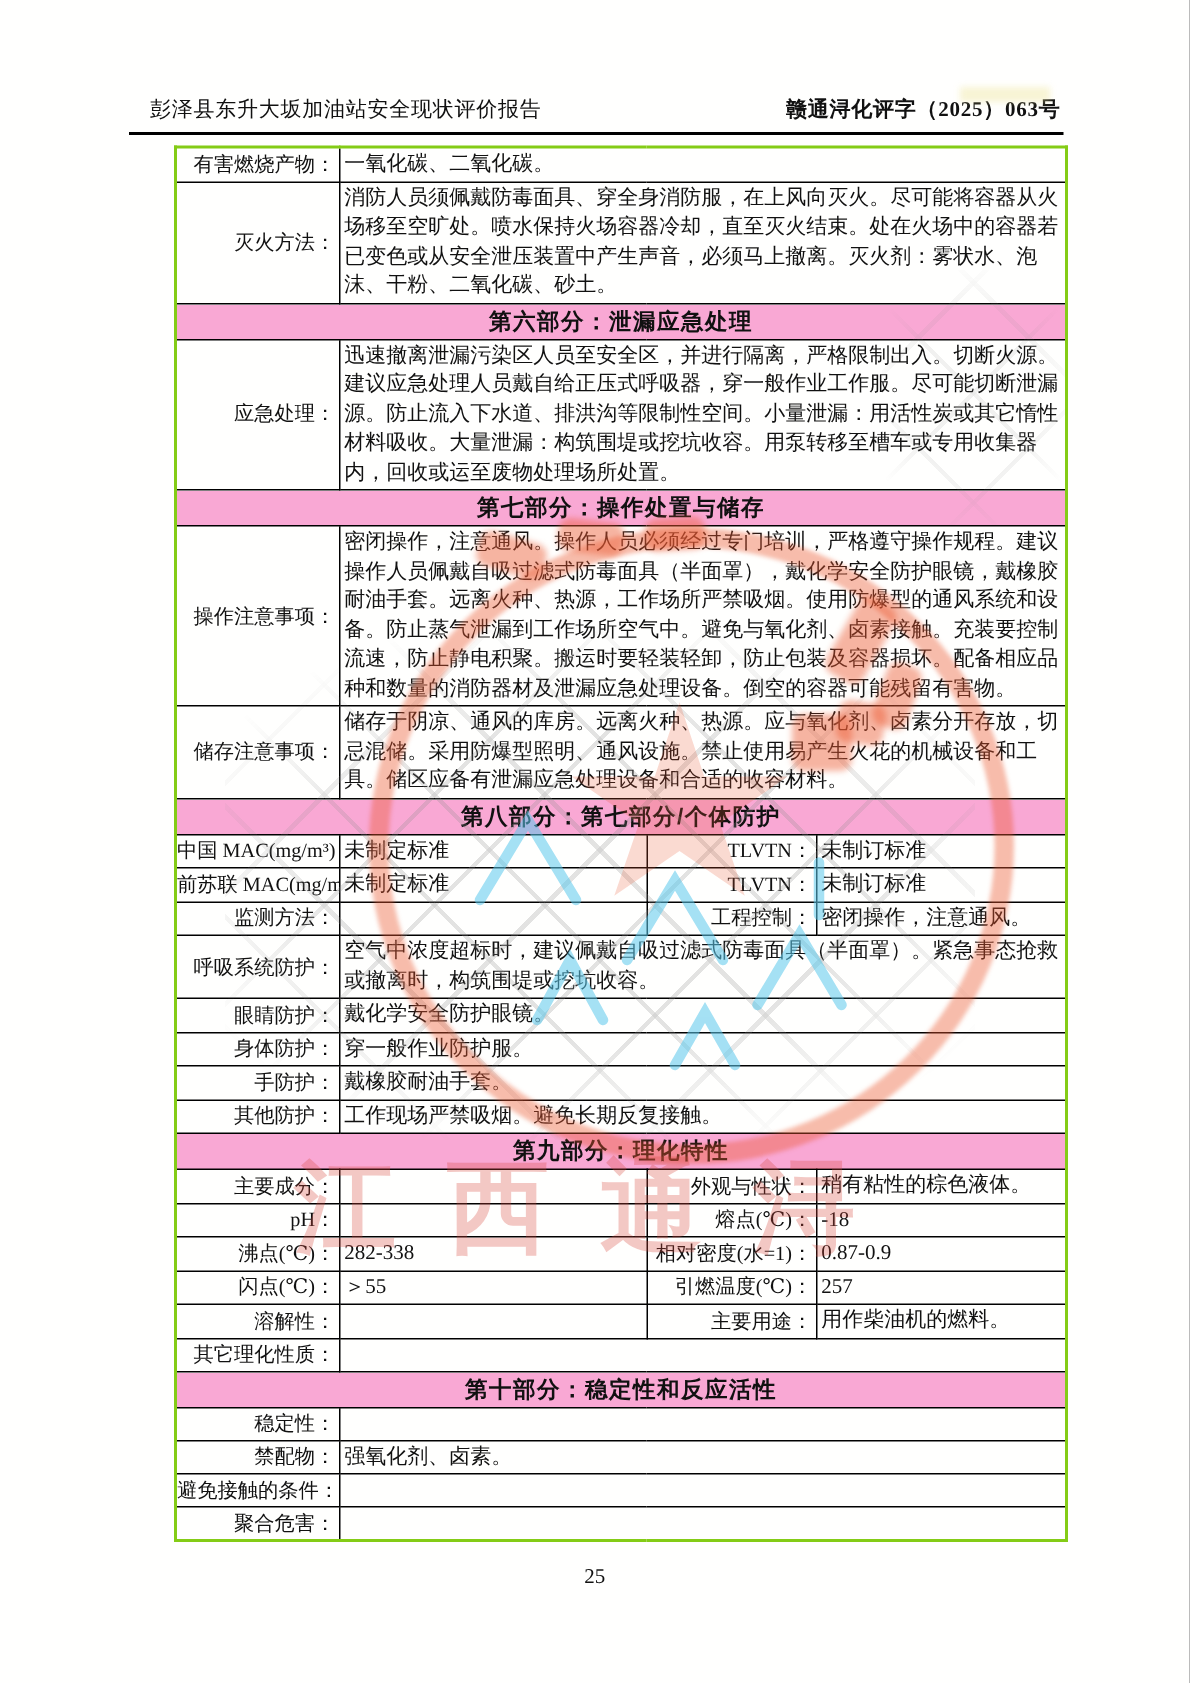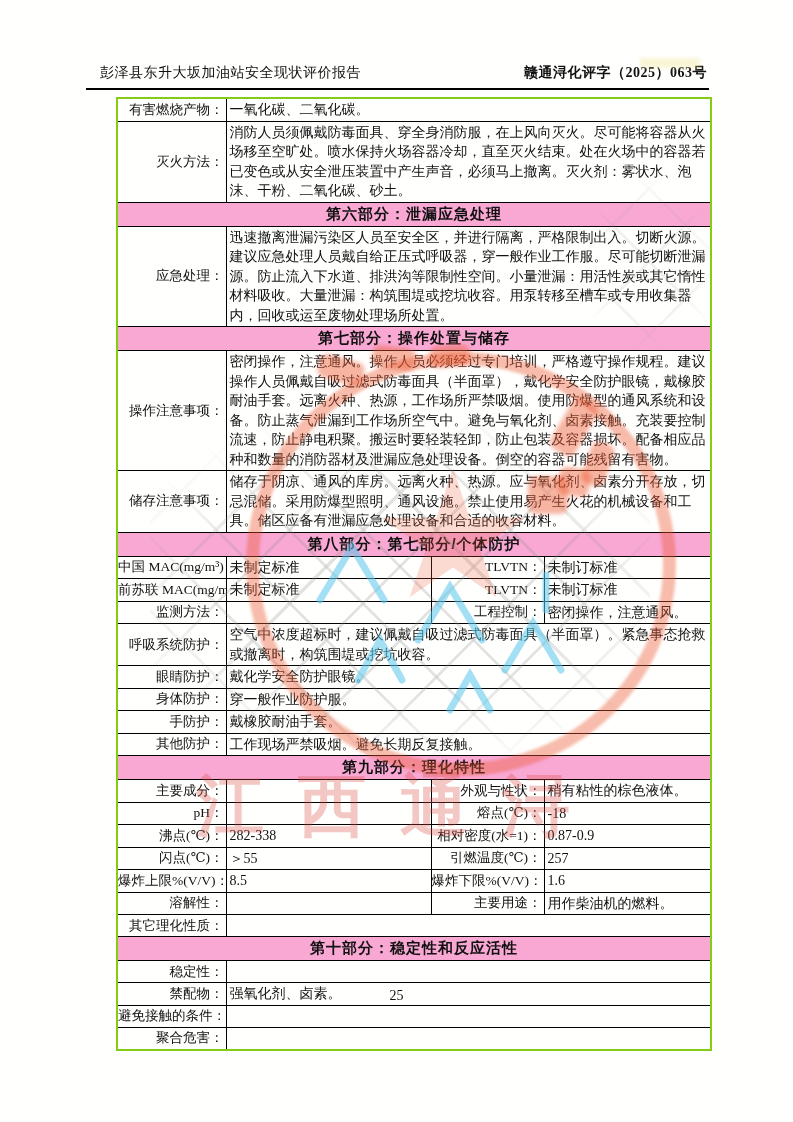--- a/index.html
+++ b/index.html
@@ -12,21 +12,21 @@
   .hdr-rule{position:absolute;left:86px;right:84px;top:88px;height:2px;background:#000;}
   
   .tbl-wrap{position:absolute;left:116px;top:97px;width:594px;z-index:1;}
   table.msds{border-collapse:collapse;table-layout:fixed;width:594px;border:2px solid #84cc16;}
   table.msds td{border:1px solid #000;vertical-align:middle;overflow:hidden;}
   td.sec{background:#f9a8d4;text-align:center;font-weight:bold;font-size:15px;height:21px;
          font-family:"Liberation Sans","DejaVu Sans",sans-serif;letter-spacing:1px;}
   td.lbl{text-align:right;font-size:13.5px;white-space:nowrap;padding:0 2px 0 0;height:21px;}
   td.val{text-align:left;font-size:14px;line-height:19.5px;padding:1px 4px 1px 3px;}
   
-  .page-num{position:absolute;left:0;right:0;top:988px;text-align:center;font-size:14px;}
+  .page-num{position:absolute;left:0;right:0;top:1044px;text-align:center;font-size:14px;}
   
   .wm{position:absolute;pointer-events:none;}
   .wm-layer{position:absolute;inset:0;z-index:3;pointer-events:none;}
   .lattice{background:
       repeating-linear-gradient(45deg, rgba(140,140,140,.55) 0 3px, transparent 3px 52px),
       repeating-linear-gradient(-45deg, rgba(140,140,140,.55) 0 3px, transparent 3px 52px);
       -webkit-mask-image:radial-gradient(ellipse 60% 55% at 50% 50%, #000 55%, transparent 100%);
       mask-image:radial-gradient(ellipse 60% 55% at 50% 50%, #000 55%, transparent 100%);}
   .lat-main{left:150px;top:420px;width:500px;height:340px;opacity:.45;}
   .lat-tr{left:588px;top:180px;width:122px;height:170px;opacity:.22;}
@@ -158,26 +158,20 @@
         <td class="lbl">相对密度(水=1)：</td>
         <td class="val">0.87-0.9</td>
       </tr>
       <tr>
         <td class="lbl">闪点(℃)：</td>
         <td class="val">＞55</td>
         <td class="lbl">引燃温度(℃)：</td>
         <td class="val">257</td>
       </tr>
       <tr>
-        <td class="lbl">爆炸上限%(V/V)：</td>
-        <td class="val">8.5</td>
-        <td class="lbl">爆炸下限%(V/V)：</td>
-        <td class="val">1.6</td>
-      </tr>
-      <tr>
         <td class="lbl">溶解性：</td>
         <td class="val"></td>
         <td class="lbl">主要用途：</td>
         <td class="val">用作柴油机的燃料。</td>
       </tr>
       <tr>
         <td class="lbl">其它理化性质：</td>
         <td class="val" colspan="3"></td>
       </tr>
 

